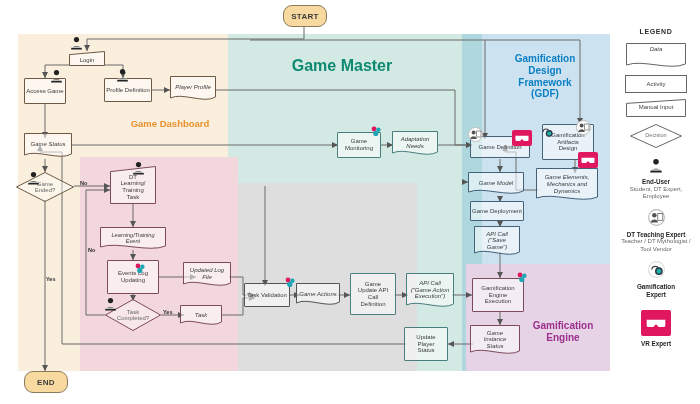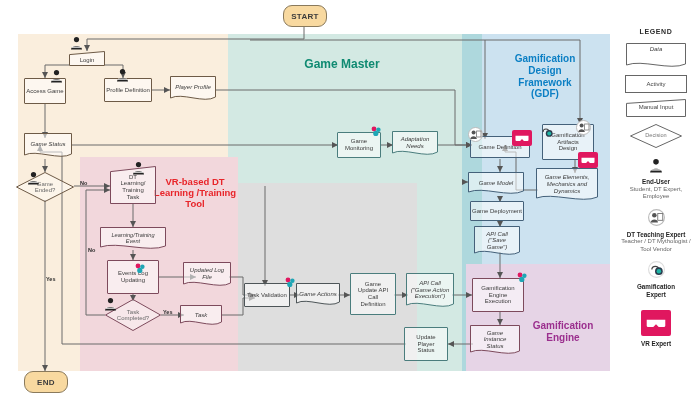--- a/index.html
+++ b/index.html
@@ -44,22 +44,22 @@
 <div id="canvas">
 
   <div class="zone" style="left:18px;top:34px;width:230px;height:337px;background:#faeedd;"></div>
   <div class="zone" style="left:228px;top:34px;width:254px;height:337px;background:#d3e9e3;"></div>
   <div class="zone" style="left:462px;top:34px;width:148px;height:337px;background:#cce2f0;"></div>
   <div class="zone" style="left:462px;top:34px;width:20px;height:337px;background:#aed8dd;"></div>
   <div class="zone" style="left:80px;top:183px;width:337px;height:188px;background:#dedede;"></div>
   <div class="zone" style="left:80px;top:157px;width:158px;height:214px;background:#f2d7dc;"></div>
   <div class="zone" style="left:466px;top:264px;width:144px;height:107px;background:#e6d4e6;"></div>
 
-  <div class="zlabel" style="left:146px;top:176px;width:98px;font-size:9.5px;color:#e8252a;">VR-based DT<br>Learning /Training<br>Tool</div>
-  <div class="zlabel" style="left:287px;top:57px;width:110px;font-size:12px;color:#0f8a72;text-align:center;">Game Master</div>
+  <div class="zlabel" style="left:100px;top:118px;width:140px;font-size:9.5px;color:#e8912d;">Game Dashboard</div>
+  <div class="zlabel" style="left:287px;top:57px;width:110px;font-size:16px;color:#0f8a72;text-align:center;">Game Master</div>
   <div class="zlabel" style="left:496px;top:53px;width:98px;font-size:10px;color:#0b7fc4;">Gamification<br>Design<br>Framework<br>(GDF)</div>
   <div class="zlabel" style="left:518px;top:320px;width:90px;font-size:10px;color:#9b2f8e;">Gamification<br>Engine</div>
 
   <svg class="wires" viewBox="0 0 700 404">
     <defs>
       <marker id="ah" markerWidth="7" markerHeight="7" refX="6" refY="3" orient="auto">
         <path d="M0,0 L6,3 L0,6 z" fill="#555"></path>
       </marker>
     </defs>
     <g stroke="#6b6b6b" stroke-width="1" fill="none" marker-end="url(#ah)">

